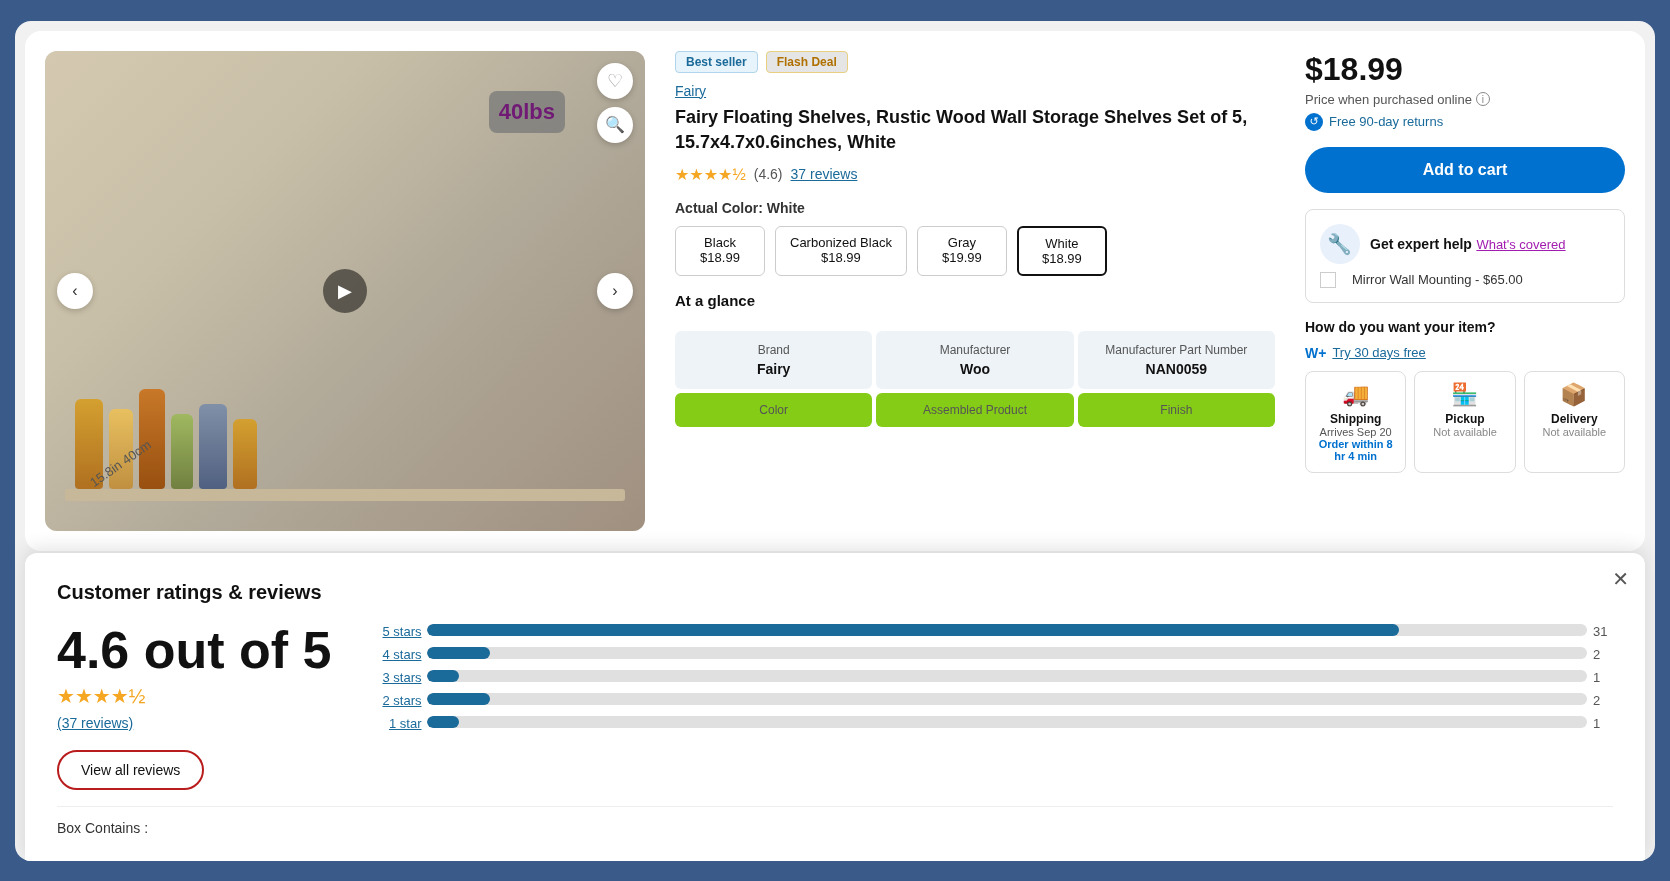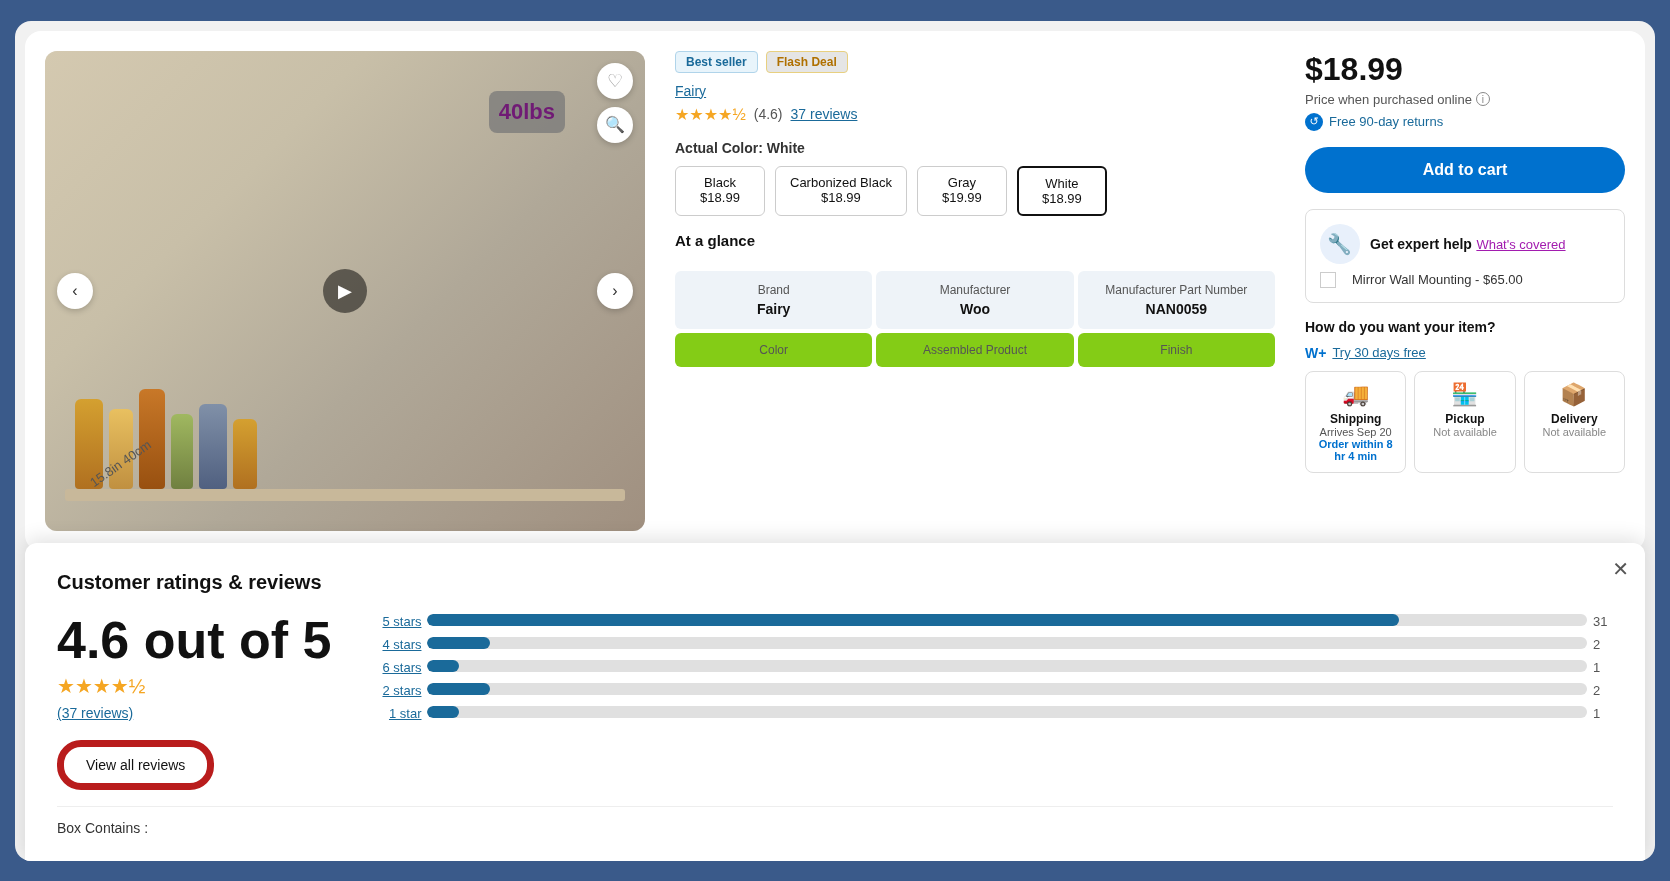--- a/index.html
+++ b/index.html
@@ -505,21 +505,21 @@
       margin-bottom: 6px;
     }
     .reviews-count-link {
       color: #1a6a9a;
       font-size: 14px;
       text-decoration: underline;
       cursor: pointer;
     }
     .view-all-btn {
       margin-top: 18px;
-      border: 7px solid #b91c1c;
+      border: 2px solid #b91c1c;
       background: white;
       border-radius: 24px;
       padding: 10px 22px;
       font-size: 14px;
       cursor: pointer;
       color: #111;
       font-weight: 500;
       text-align: right;
     }
     .reviews-bars {
@@ -609,20 +609,21 @@
       <button class="nav-arrow left">‹</button>
       <button class="nav-arrow right">›</button>
     </div>
 
     <div class="product-details">
       <div class="badges">
         <span class="badge badge-bestseller">Best seller</span>
         <span class="badge badge-flash">Flash Deal</span>
       </div>
       <a class="brand-link">Fairy</a>
+      <div class="product-title">Fairy Floating Shelves, Rustic Wood Wall Storage Shelves Set of 5, 15.7x4.7x0.6inches, White</div>
       <div class="rating-row">
         <span class="stars">★★★★½</span>
         <span class="rating-num">(4.6)</span>
         <a class="reviews-link">37 reviews</a>
       </div>
       <div class="color-section">
         <div class="color-label">
           <span>Actual Color:</span>
           <span>White</span>
         </div>
@@ -754,21 +755,21 @@
 
         <div class="bar-row">
           <a class="bar-label">4 stars</a>
           <div class="bar-track">
             <div class="bar-fill" style="width: 5.4%;"></div>
           </div>
           <span class="bar-count">2</span>
         </div>
 
         <div class="bar-row">
-          <a class="bar-label">6 stars</a>
+          <a class="bar-label">3 stars</a>
           <div class="bar-track">
             <div class="bar-fill" style="width: 2.7%;"></div>
           </div>
           <span class="bar-count">1</span>
         </div>
 
         <div class="bar-row">
           <a class="bar-label">2 stars</a>
           <div class="bar-track">
             <div class="bar-fill" style="width: 5.4%;"></div>

